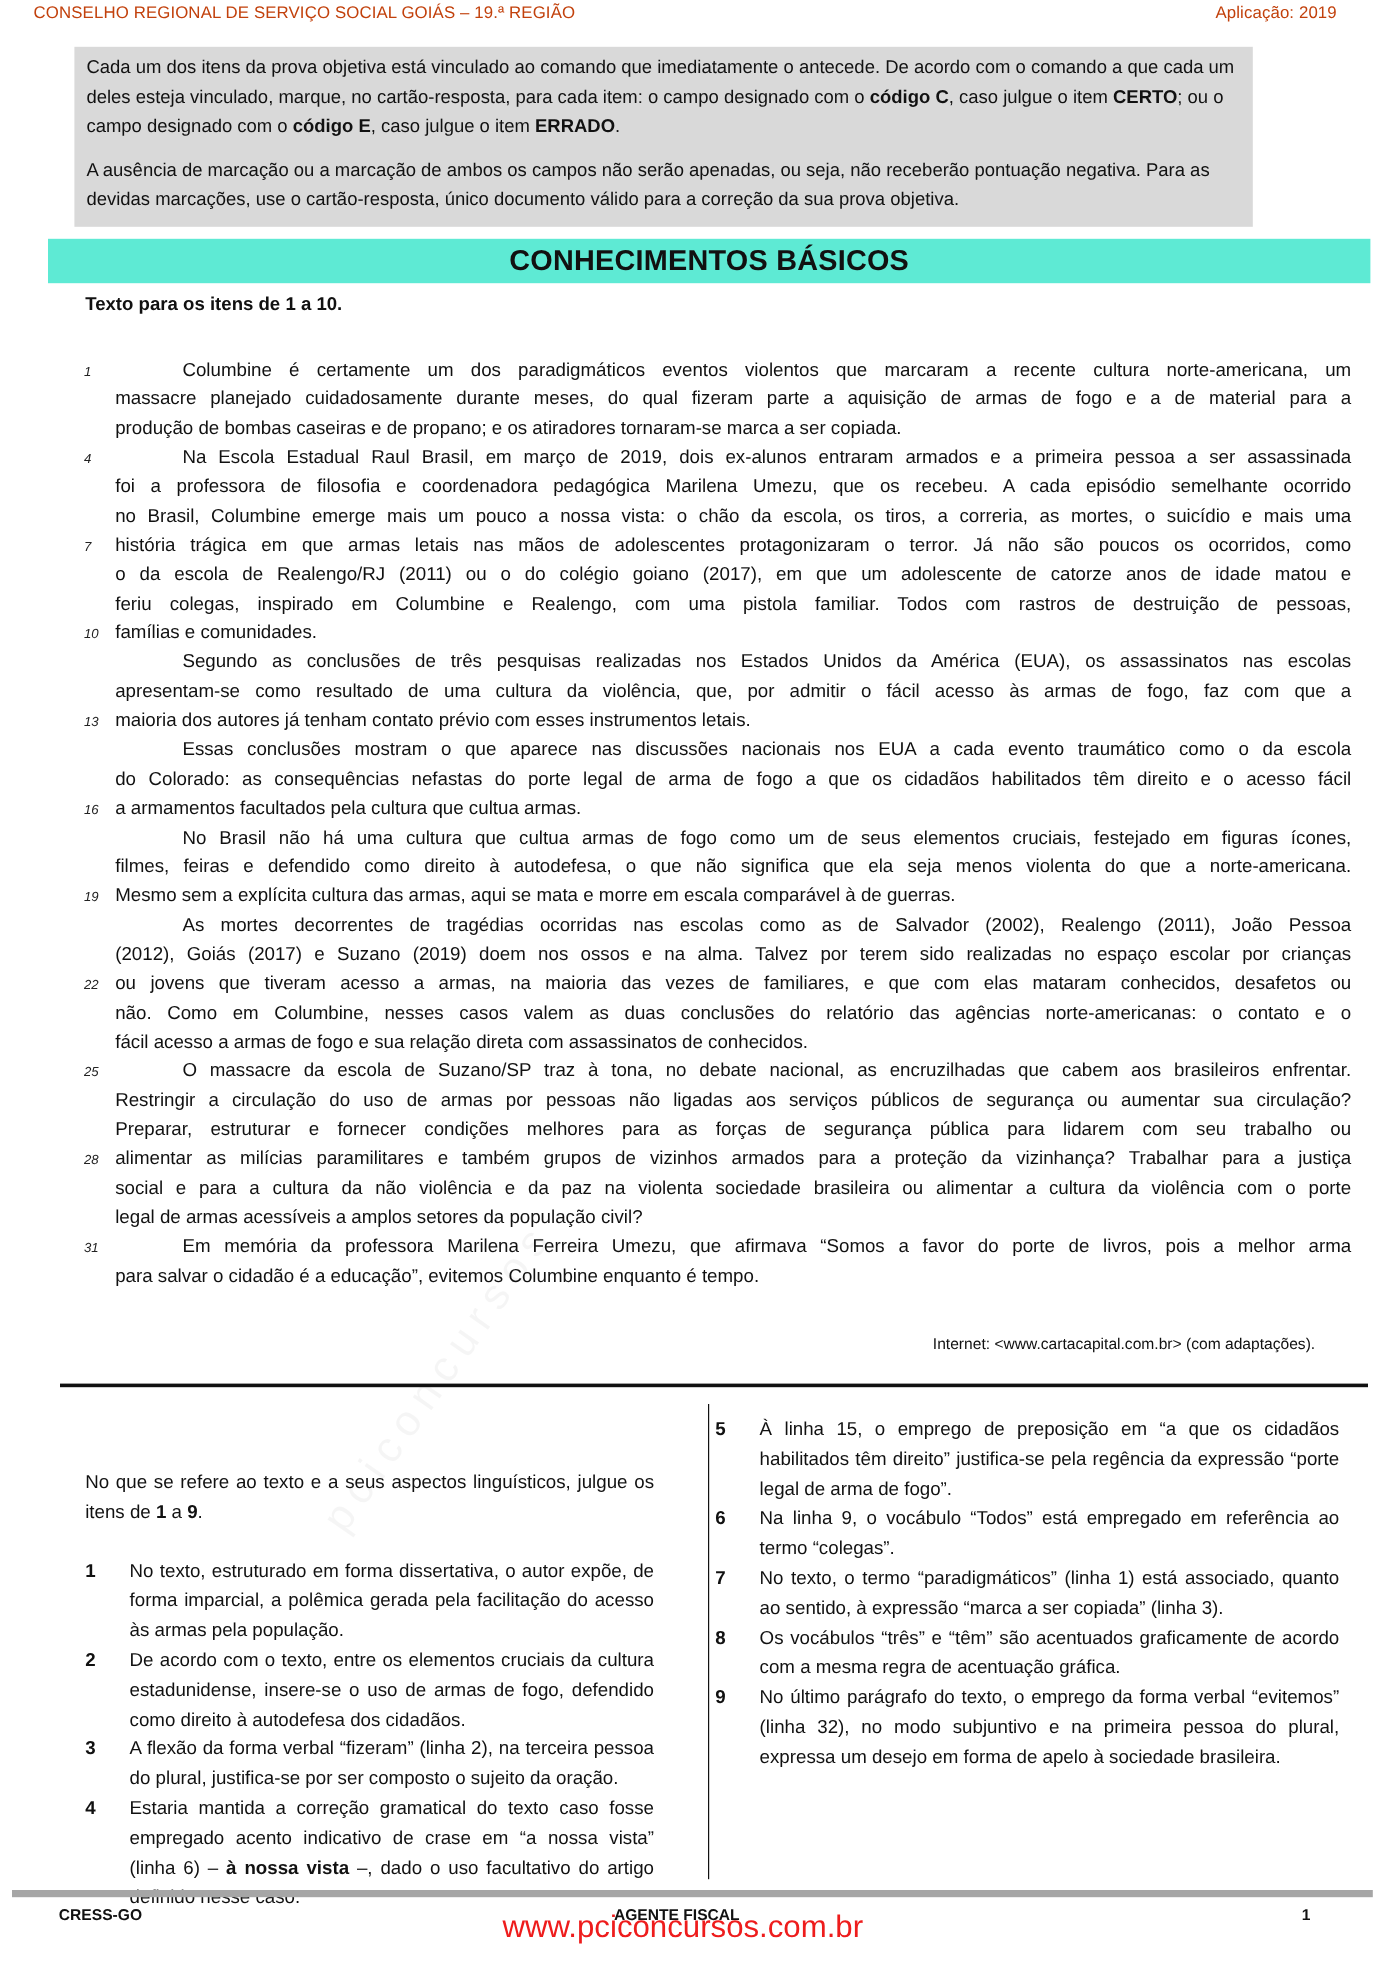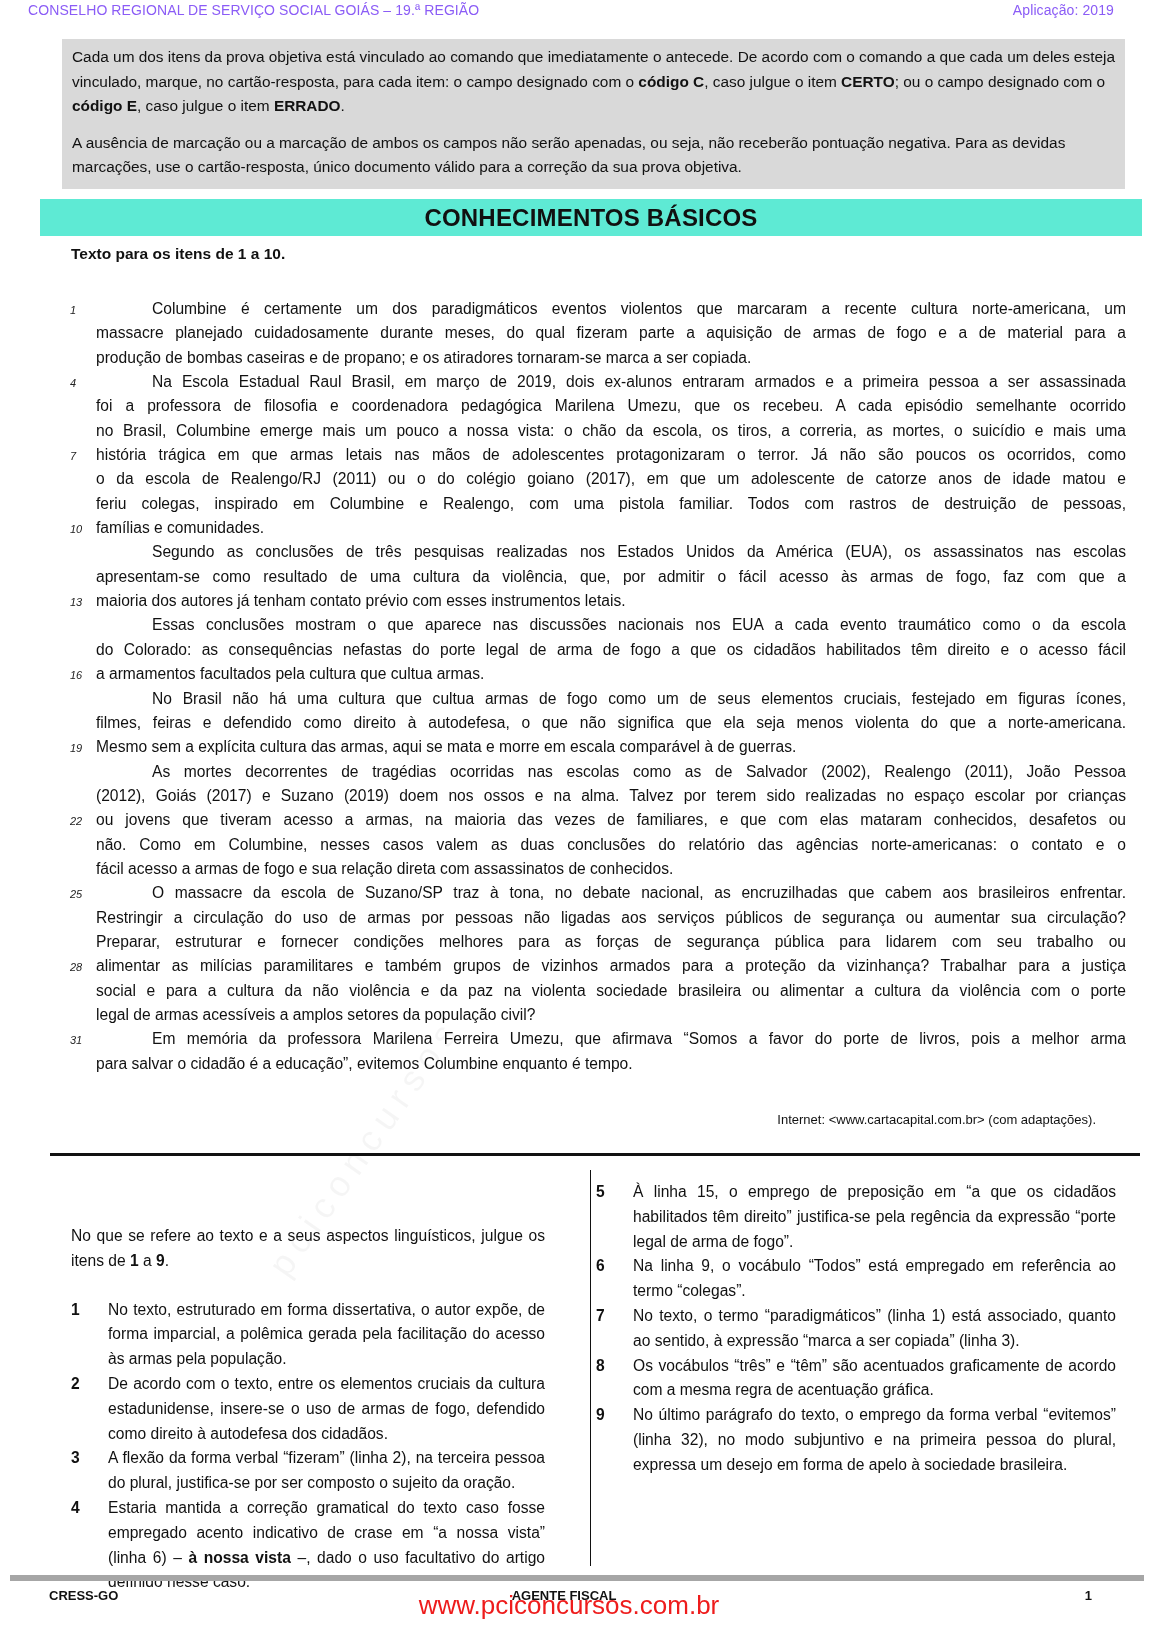--- a/index.html
+++ b/index.html
@@ -1,27 +1,27 @@
 <!DOCTYPE html>
 <html><head>
   <meta charset="utf-8">
   <style>
     * { box-sizing: border-box; margin: 0; padding: 0; }
     html, body { width: 1154px; height: 1648px; background: #ffffff; overflow: hidden; }
     body { font-family: "Liberation Sans", sans-serif; color: #111111; position: relative; }
 
     .running-head {
       position: absolute; top: 0; left: 0; width: 1154px; height: 22px;
-      font-size: 14px; color: #8b5cf6; letter-spacing: 0.1px;
+      font-size: 14px; color: #c2410c; letter-spacing: 0.1px;
     }
     .running-head .left { position: absolute; left: 28px; top: 2px; }
     .running-head .right { position: absolute; right: 40px; top: 2px; }
 
     .instructions {
-      position: absolute; left: 62px; top: 39px; width: 1063px; height: 150px;
+      position: absolute; left: 62px; top: 39px; width: 982px; height: 150px;
       background: #d9d9d9; padding: 6px 10px 0 10px;
       font-size: 15.4px; line-height: 24.5px;
     }
     .instructions p { margin-bottom: 12px; }
     .instructions b { font-weight: bold; }
 
     .section-bar {
       position: absolute; left: 40px; top: 199px; width: 1102px; height: 37px;
       background: #5eead4; text-align: center;
       font-size: 24px; font-weight: bold; line-height: 37px; letter-spacing: 0.2px;

